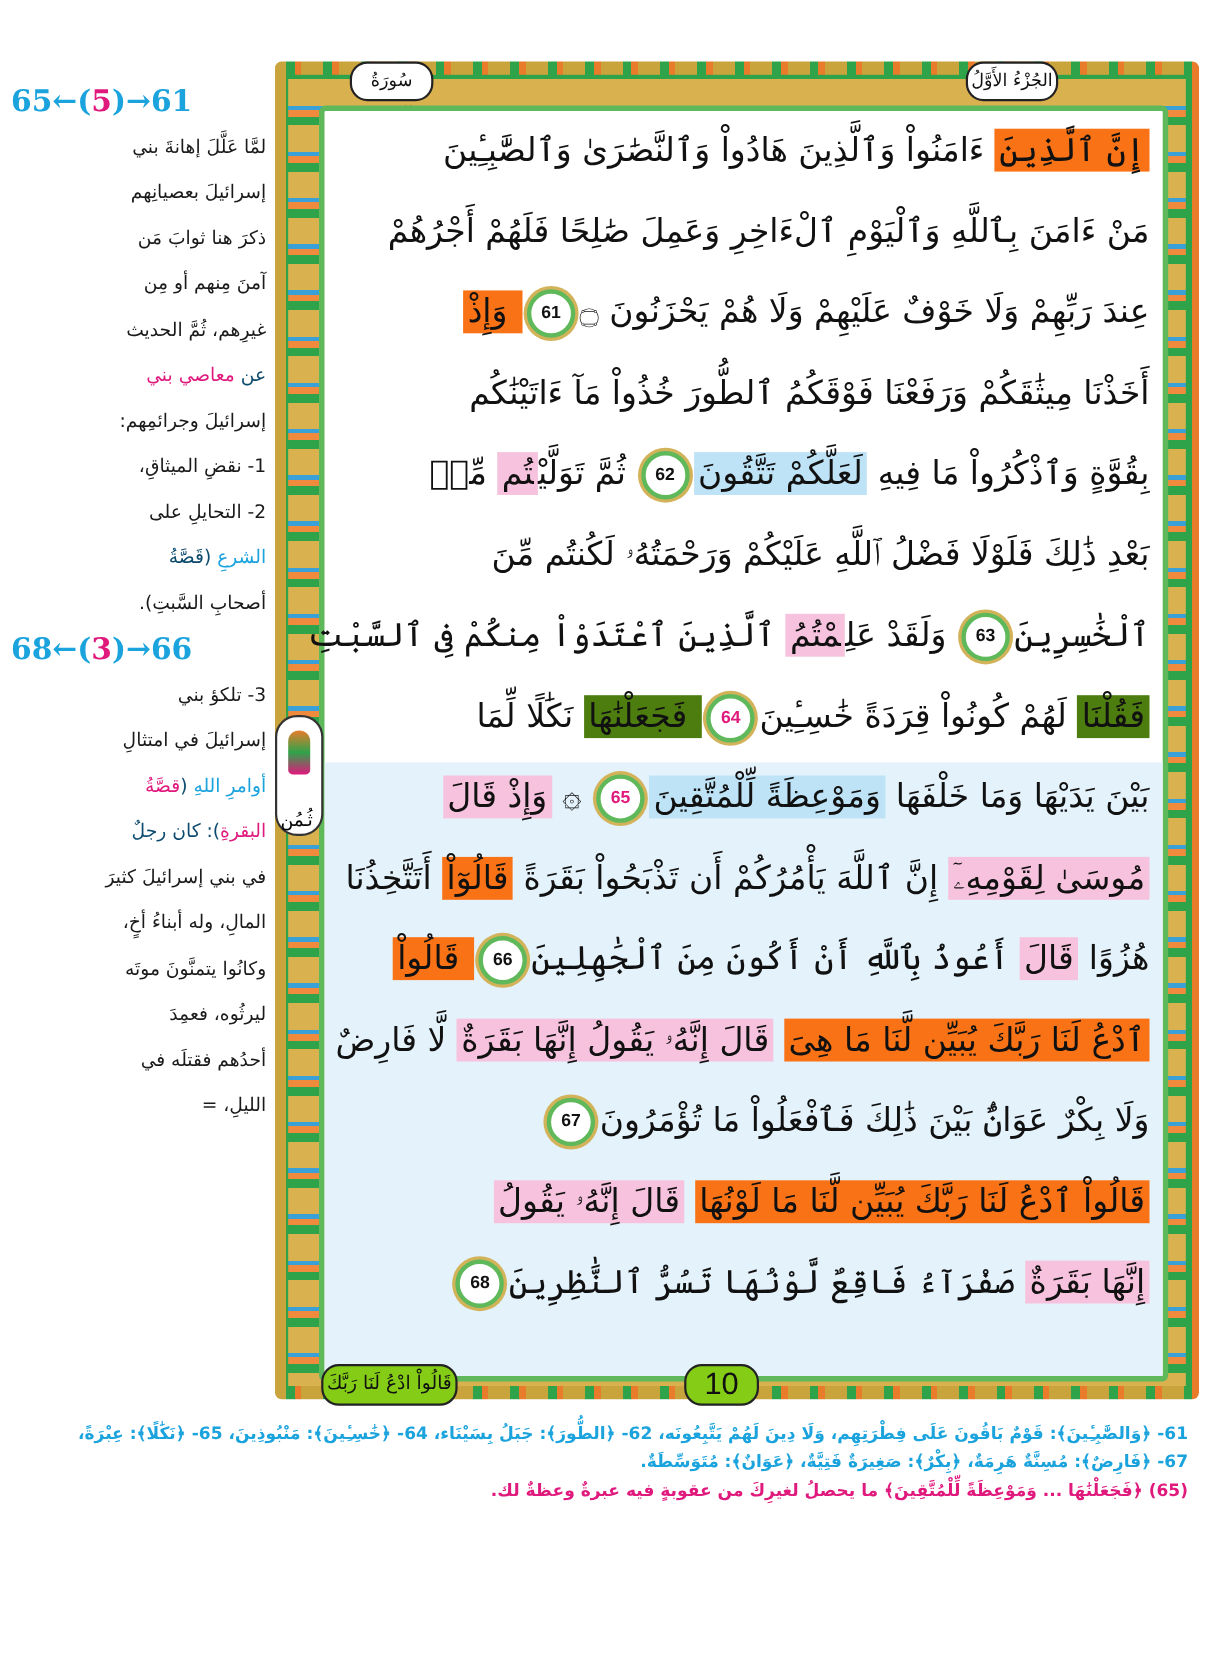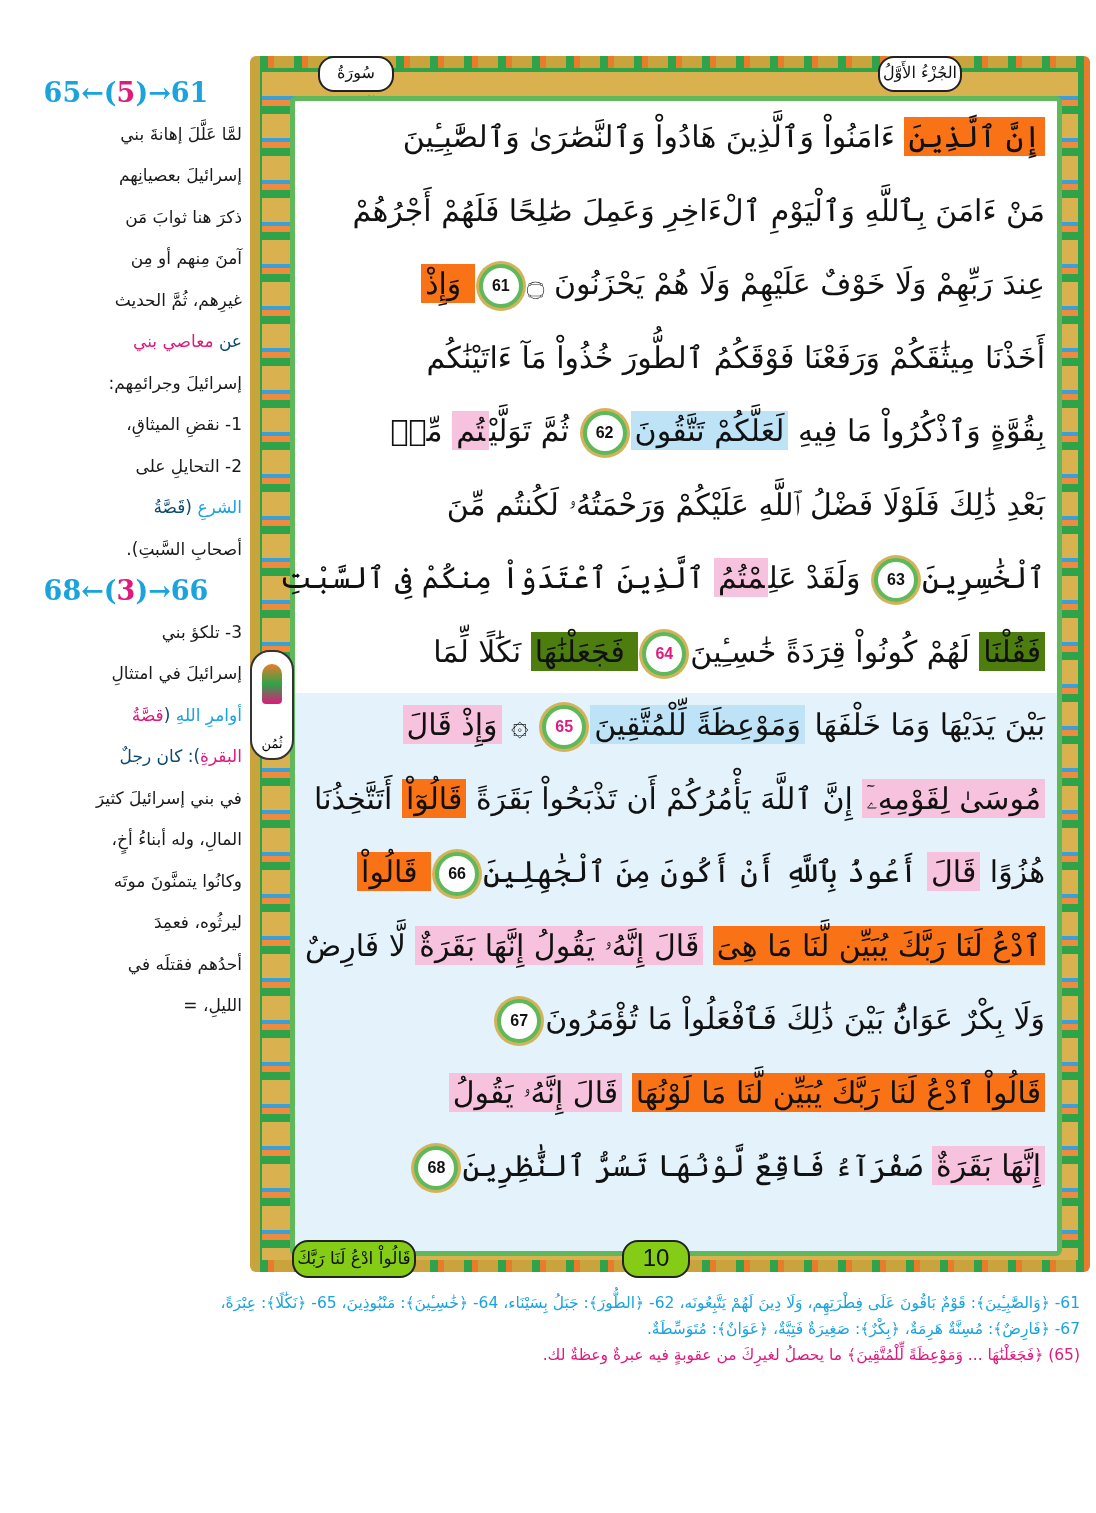--- a/index.html
+++ b/index.html
@@ -2,66 +2,66 @@
 <html><head>
 <meta charset="utf-8">
 <style>
   html, body { margin:0; padding:0; }
   body { width:1096px; height:1513px; background:#ffffff; position:relative; overflow:hidden;
          font-family:"DejaVu Sans", sans-serif; }
   
   .side { position:absolute; left:10px; top:72px; width:232px; direction:rtl; text-align:right; }
   .side .ln { font-size:17px; line-height:41.5px; height:41.5px; white-space:nowrap; color:#1a1a1a;
               font-family:"DejaVu Sans", sans-serif; }
-  .side .range { font-family:"DejaVu Serif", serif; font-weight:bold; font-size:27px; direction:ltr; text-align:center; color:#1aa3dc; }
+  .side .range { font-family:"DejaVu Serif", serif; font-weight:bold; font-size:27px; direction:ltr; text-align:left; color:#1aa3dc; }
   .side .range .mid { color:#e0197d; }
   .c-blue { color:#1aa3dc; }
   .c-pink { color:#e0197d; }
   .c-black { color:#0c4a6e; }
 
   
   .frame { position:absolute; left:250px; top:56px; width:840px; height:1216px;
            background:
              repeating-linear-gradient(90deg, #c9a33c 0 10px, #2fa34a 10px 18px, #e87c2a 18px 24px, #c9a33c 24px 34px);
            border-radius:6px; }
   .frame-inner-mask { position:absolute; left:262px; top:68px; width:816px; height:1192px; background:
              repeating-linear-gradient(0deg, #d9b24f 0 12px, #2fa34a 12px 20px, #f08a3c 20px 26px, #3aa0d8 26px 30px, #d9b24f 30px 42px); }
   .page-area { position:absolute; left:290px; top:96px; width:762px; height:1150px;
                border:5px solid #5fb85a; border-radius:6px; background:#ffffff; overflow:hidden; }
   .page-area .bluebg { position:absolute; left:0; right:0; top:592px; bottom:0; background:#e4f2fb; }
   .cartouche { position:absolute; top:56px; height:32px; border:2px solid #222; border-radius:16px; background:#fff;
                font-family:"DejaVu Serif", serif; font-size:16px; line-height:30px; text-align:center; direction:rtl; color:#111; }
   .foot-cart { position:absolute; top:1240px; height:34px; border:2px solid #222; border-radius:16px; background:#84cc16;
                font-size:17px; line-height:32px; text-align:center; direction:rtl; color:#111; }
-  .pagenum { font-family:"Liberation Sans", sans-serif; font-size:24px; }
+  .pagenum { font-family:"Liberation Sans", sans-serif; font-size:28px; }
 
   
   .qline { position:absolute; left:300px; width:745px; height:62px; direction:rtl; text-align:justify;
            font-family:"DejaVu Serif", serif; font-size:30px; line-height:62px; color:#111; white-space:nowrap; }
   .hl { padding:2px 4px; }
   .hl-yellow { background:#f97316; }
   .hl-pink { background:#f7c2dd; }
   .hl-blue { background:#bfe3f6; }
   .hl-grey { background:#4d7c0f; }
   .marker { display:inline-block; width:36px; height:36px; border-radius:50%; border:4px solid #5fb85a;
             background:#fff; text-align:center; line-height:36px; font-family:"Liberation Sans", sans-serif;
             font-size:16px; font-weight:bold; vertical-align:middle; position:relative; margin:0 4px;
             box-shadow:0 0 0 3px #d3b35a; }
   .marker.black { color:#111; }
   .marker.pink { color:#e0197d; }
 
   
   .hizb { position:absolute; left:250px; top:650px; width:40px; height:106px; border:2px solid #333; border-radius:20px; background:#fff;
           text-align:center; }
   .hizb .orn { width:20px; height:40px; margin:12px auto 4px; background:linear-gradient(#e87c2a,#2fa34a,#e0197d); border-radius:10px 10px 4px 4px; }
-  .hizb .lbl { font-family:Liberation Sans, sans-serif; font-size:13px; direction:rtl;margin-top:32px; }
+  .hizb .lbl { font-family:Liberation Mono, monospace; font-size:17px; direction:rtl;margin-top:32px; }
 
   
   .notes { position:absolute; left:20px; top:1290px; width:1060px; direction:rtl; text-align:right; }
-  .note { font-size:15.5px; line-height:26px; font-weight:normal; white-space:nowrap; }
+  .note { font-size:15.5px; line-height:26px; font-weight:bold; white-space:nowrap; }
 </style>
 </head>
 <body>
 
 <div class="frame"></div>
 <div class="frame-inner-mask"></div>
 
 <div class="cartouche" style="left:318px;width:72px;">
   <span>سُورَةُ البَقَرَة</span>
 </div>

